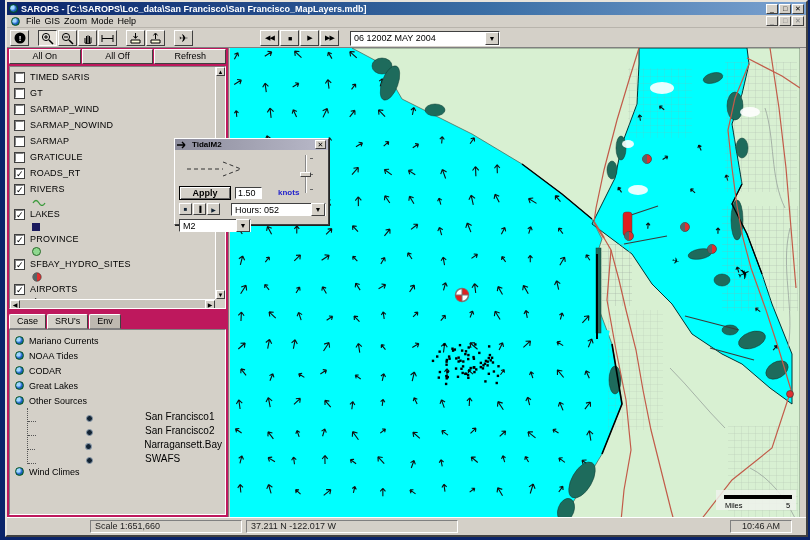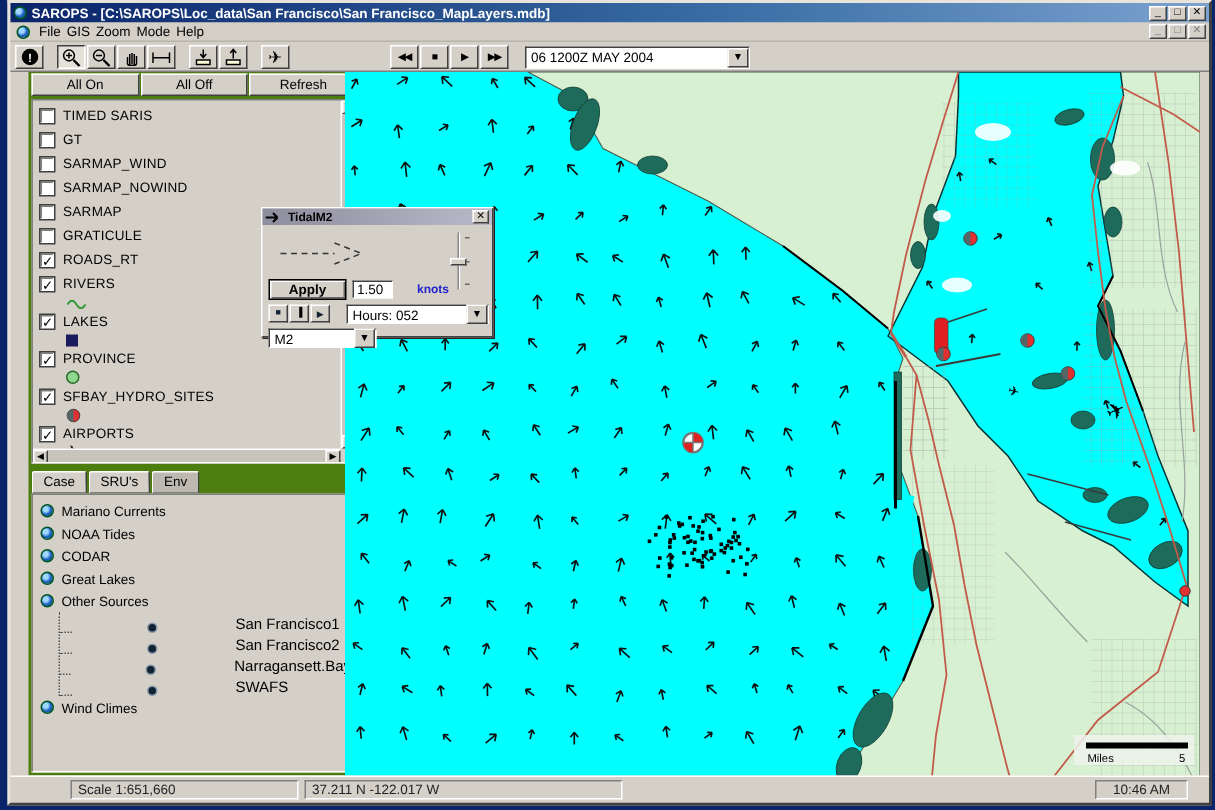--- a/index.html
+++ b/index.html
@@ -29,21 +29,21 @@
   .tgap { width:8px; }
   .vcr { display:flex; margin-left:66px; }
   .vcr .tbtn { font-size:7px; letter-spacing:-1px; }
   .combo { height:15px; background:#fff; border:1px solid; border-color:#404040 #fff #fff #404040;
            display:flex; align-items:center; font-size:9px; }
   .combo .ctext { padding:0 3px; flex:1; white-space:nowrap; overflow:hidden; }
   .combo .carr { width:14px; height:13px; background:#D4D0C8; border:1px solid; border-color:#fff #404040 #404040 #fff;
                  font-size:7px; text-align:center; line-height:12px; }
   .datecombo { width:150px; margin-left:10px; }
   
-  .leftpanel { position:absolute; left:0; top:46px; width:222px; bottom:18px; background:#4d7c0f; border-right:1px solid #808080;margin-left:12px; }
+  .leftpanel { position:absolute; left:0; top:46px; width:222px; bottom:18px; background:#be185d; border-right:1px solid #808080; }
   .lp-buttons { position:absolute; left:2px; top:1px; right:2px; height:15px; display:flex; gap:1px; }
   .lp-buttons .btn { flex:1; font-size:9px; text-align:center; line-height:13px;
                      background:#D4D0C8; border:1px solid; border-color:#fff #404040 #404040 #fff; }
   .layerlist { position:absolute; left:2px; top:18px; right:2px; height:243px;
                border:1px solid; border-color:#808080 #fff #fff #808080; background:#D4D0C8; overflow:hidden; }
   .llinner { position:absolute; left:3px; top:2px; right:12px; bottom:10px; }
   .lrow { display:flex; align-items:center; height:16px; }
   .cb { width:9px; height:9px; background:#fff; border:1px solid; border-color:#808080 #fff #fff #808080;
         outline:1px solid #404040; font-size:9px; line-height:8px; text-align:center; margin:0 6px 0 2px; color:#000;}
   .llabel { font-size:9px; letter-spacing:.2px; }
@@ -88,21 +88,21 @@
                 font-size:9px; padding:0 2px; background:#fff;}
   .knots { position:absolute; left:103px; top:38px; font-size:8px; font-weight:bold; color:#2222cc; }
   .dvcr { position:absolute; left:4px; top:53px; display:flex; }
   .dvcr .tbtn { width:13px; height:12px; font-size:6px; }
   .hourscombo { position:absolute; left:56px; top:53px; width:95px; height:13px; }
   .m2combo { position:absolute; left:4px; top:69px; width:72px; height:13px; }
   
   .statusbar { position:absolute; left:0; right:0; bottom:0; height:18px; background:#D4D0C8;
                display:flex; align-items:center; padding-left:40px; border-top:1px solid #fff; }
   .sfield { height:13px; border:1px solid; border-color:#808080 #fff #fff #808080; font-size:9px;
-            padding:0 4px; line-height:11px; color:#222; }
+            padding:0 4px; line-height:11px; color:#222;margin-left:43px; }
   .f-scale { width:152px; }
   .f-coord { width:212px; margin-left:4px; }
   .f-clock { width:62px; margin-left:auto; margin-right:14px; text-align:center; }
 </style>
 </head>
 <body>
 
 <div class="window">
 
   <div class="titlebar">

